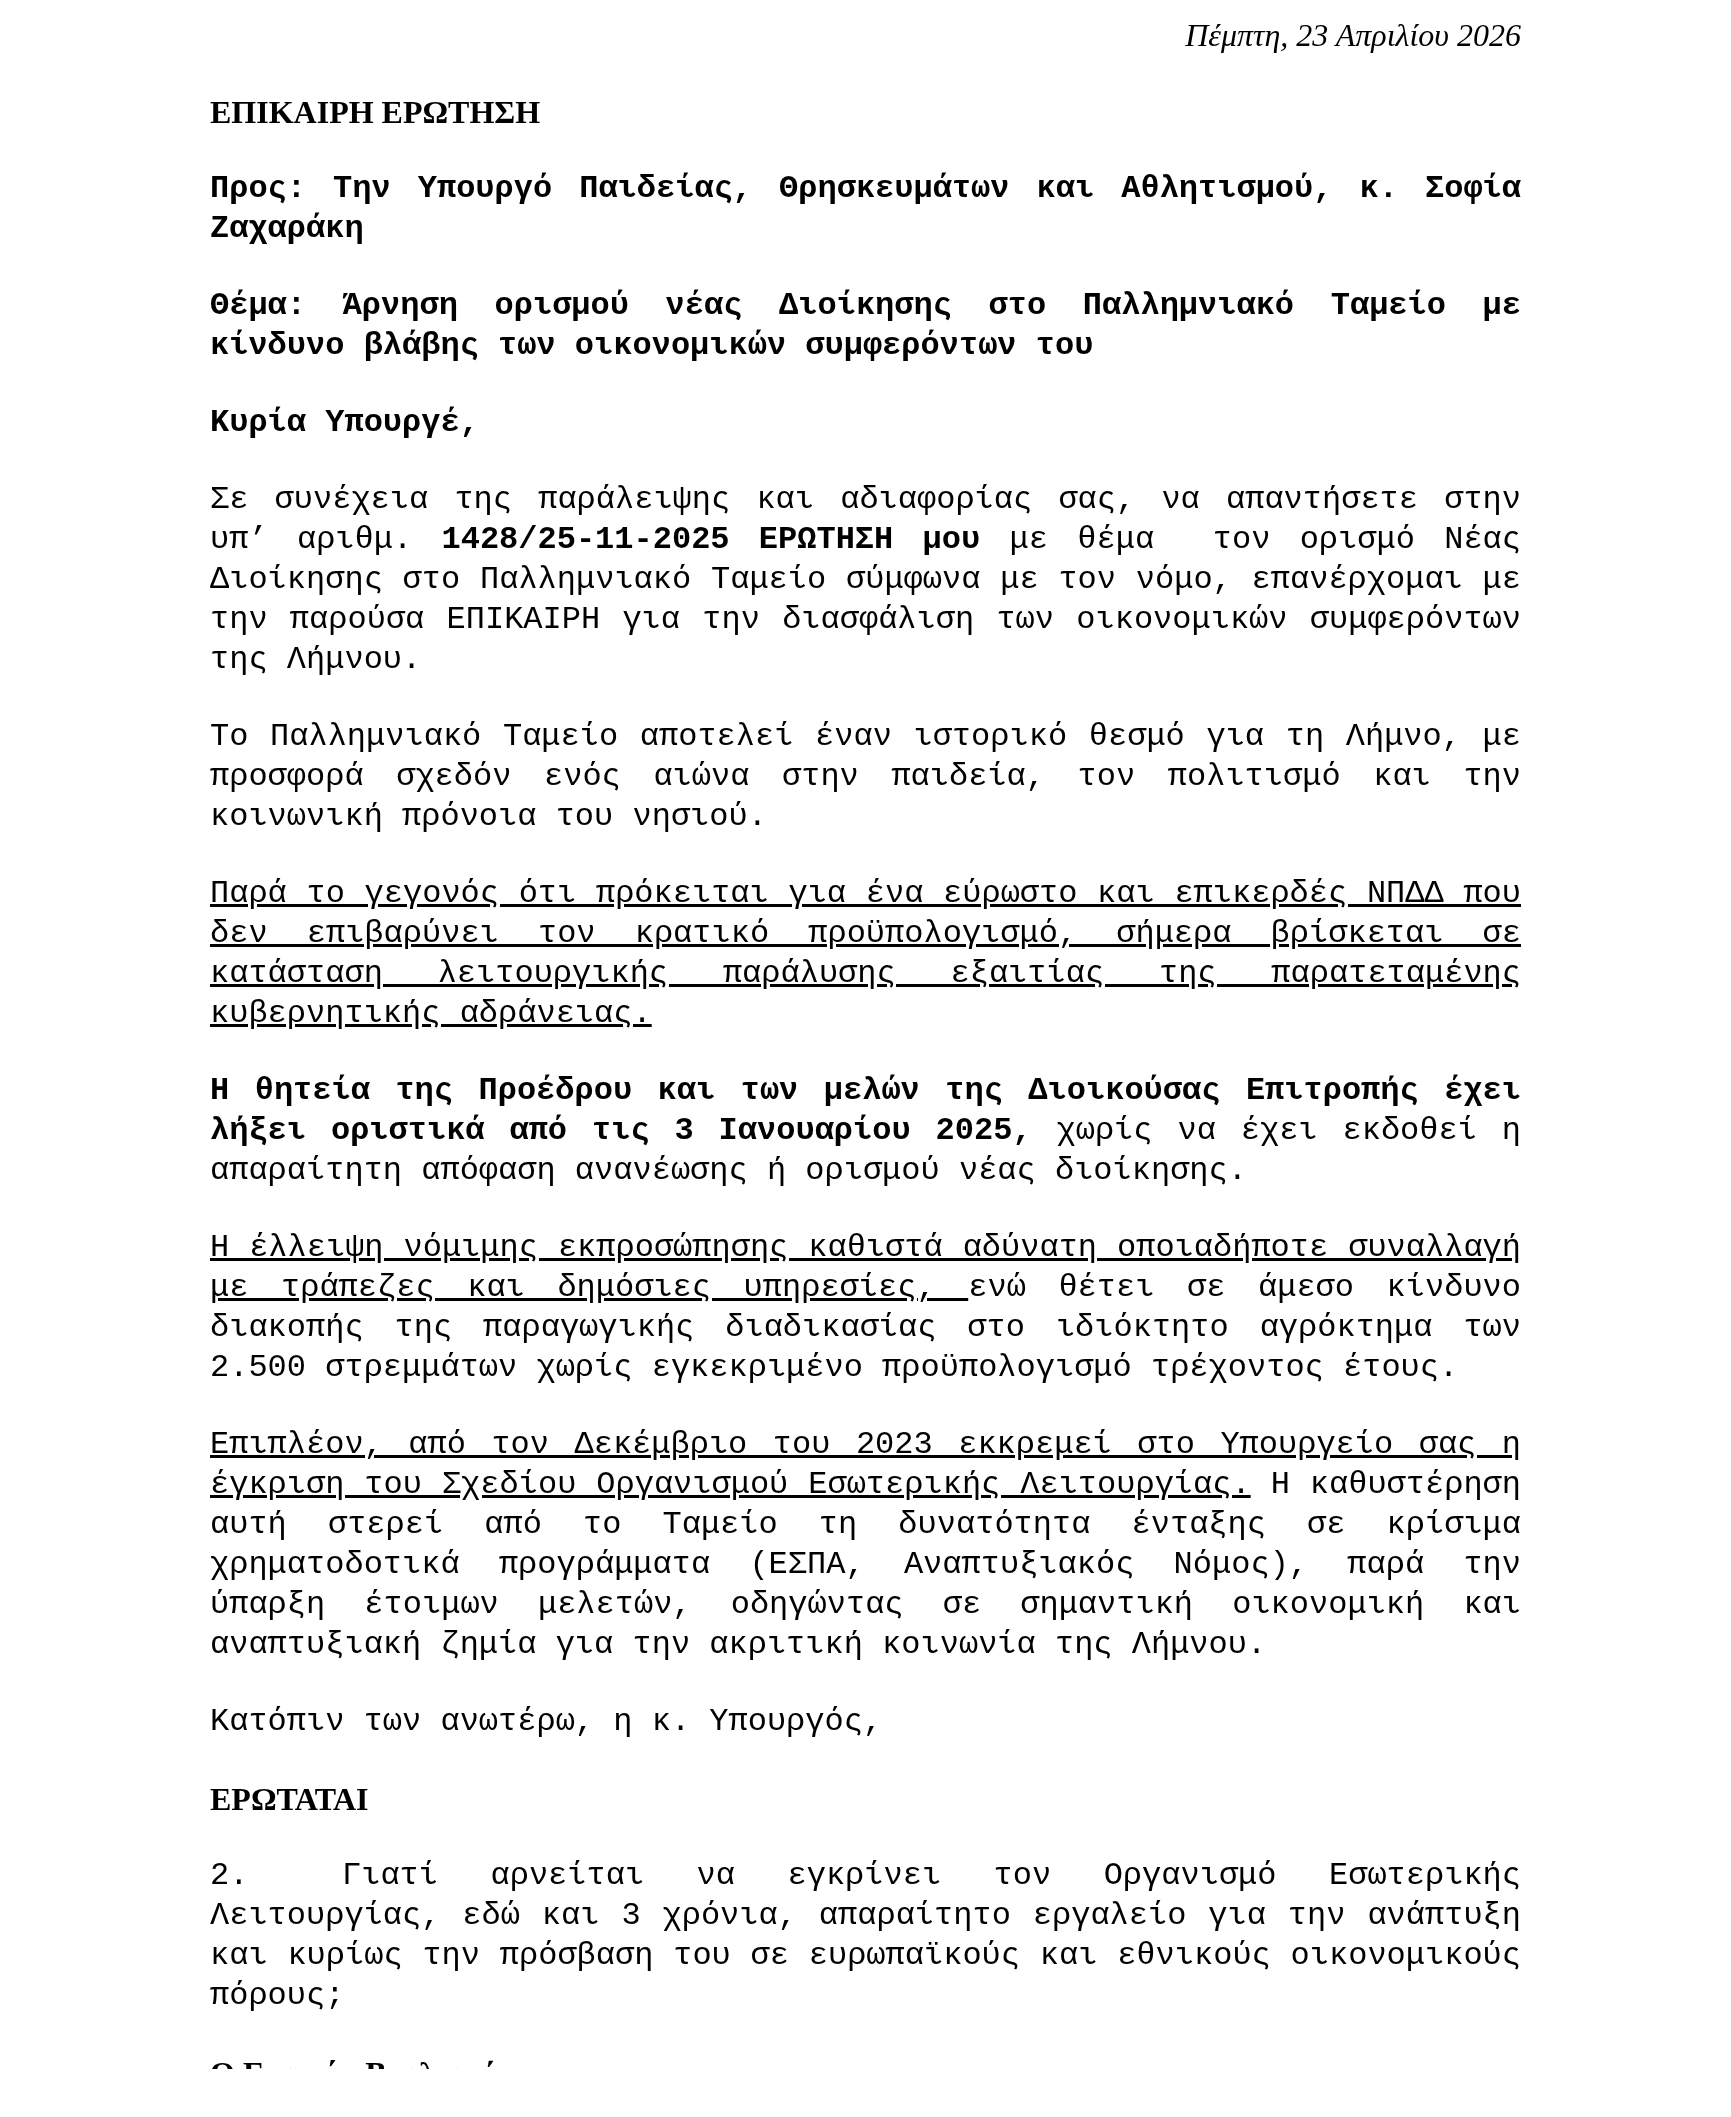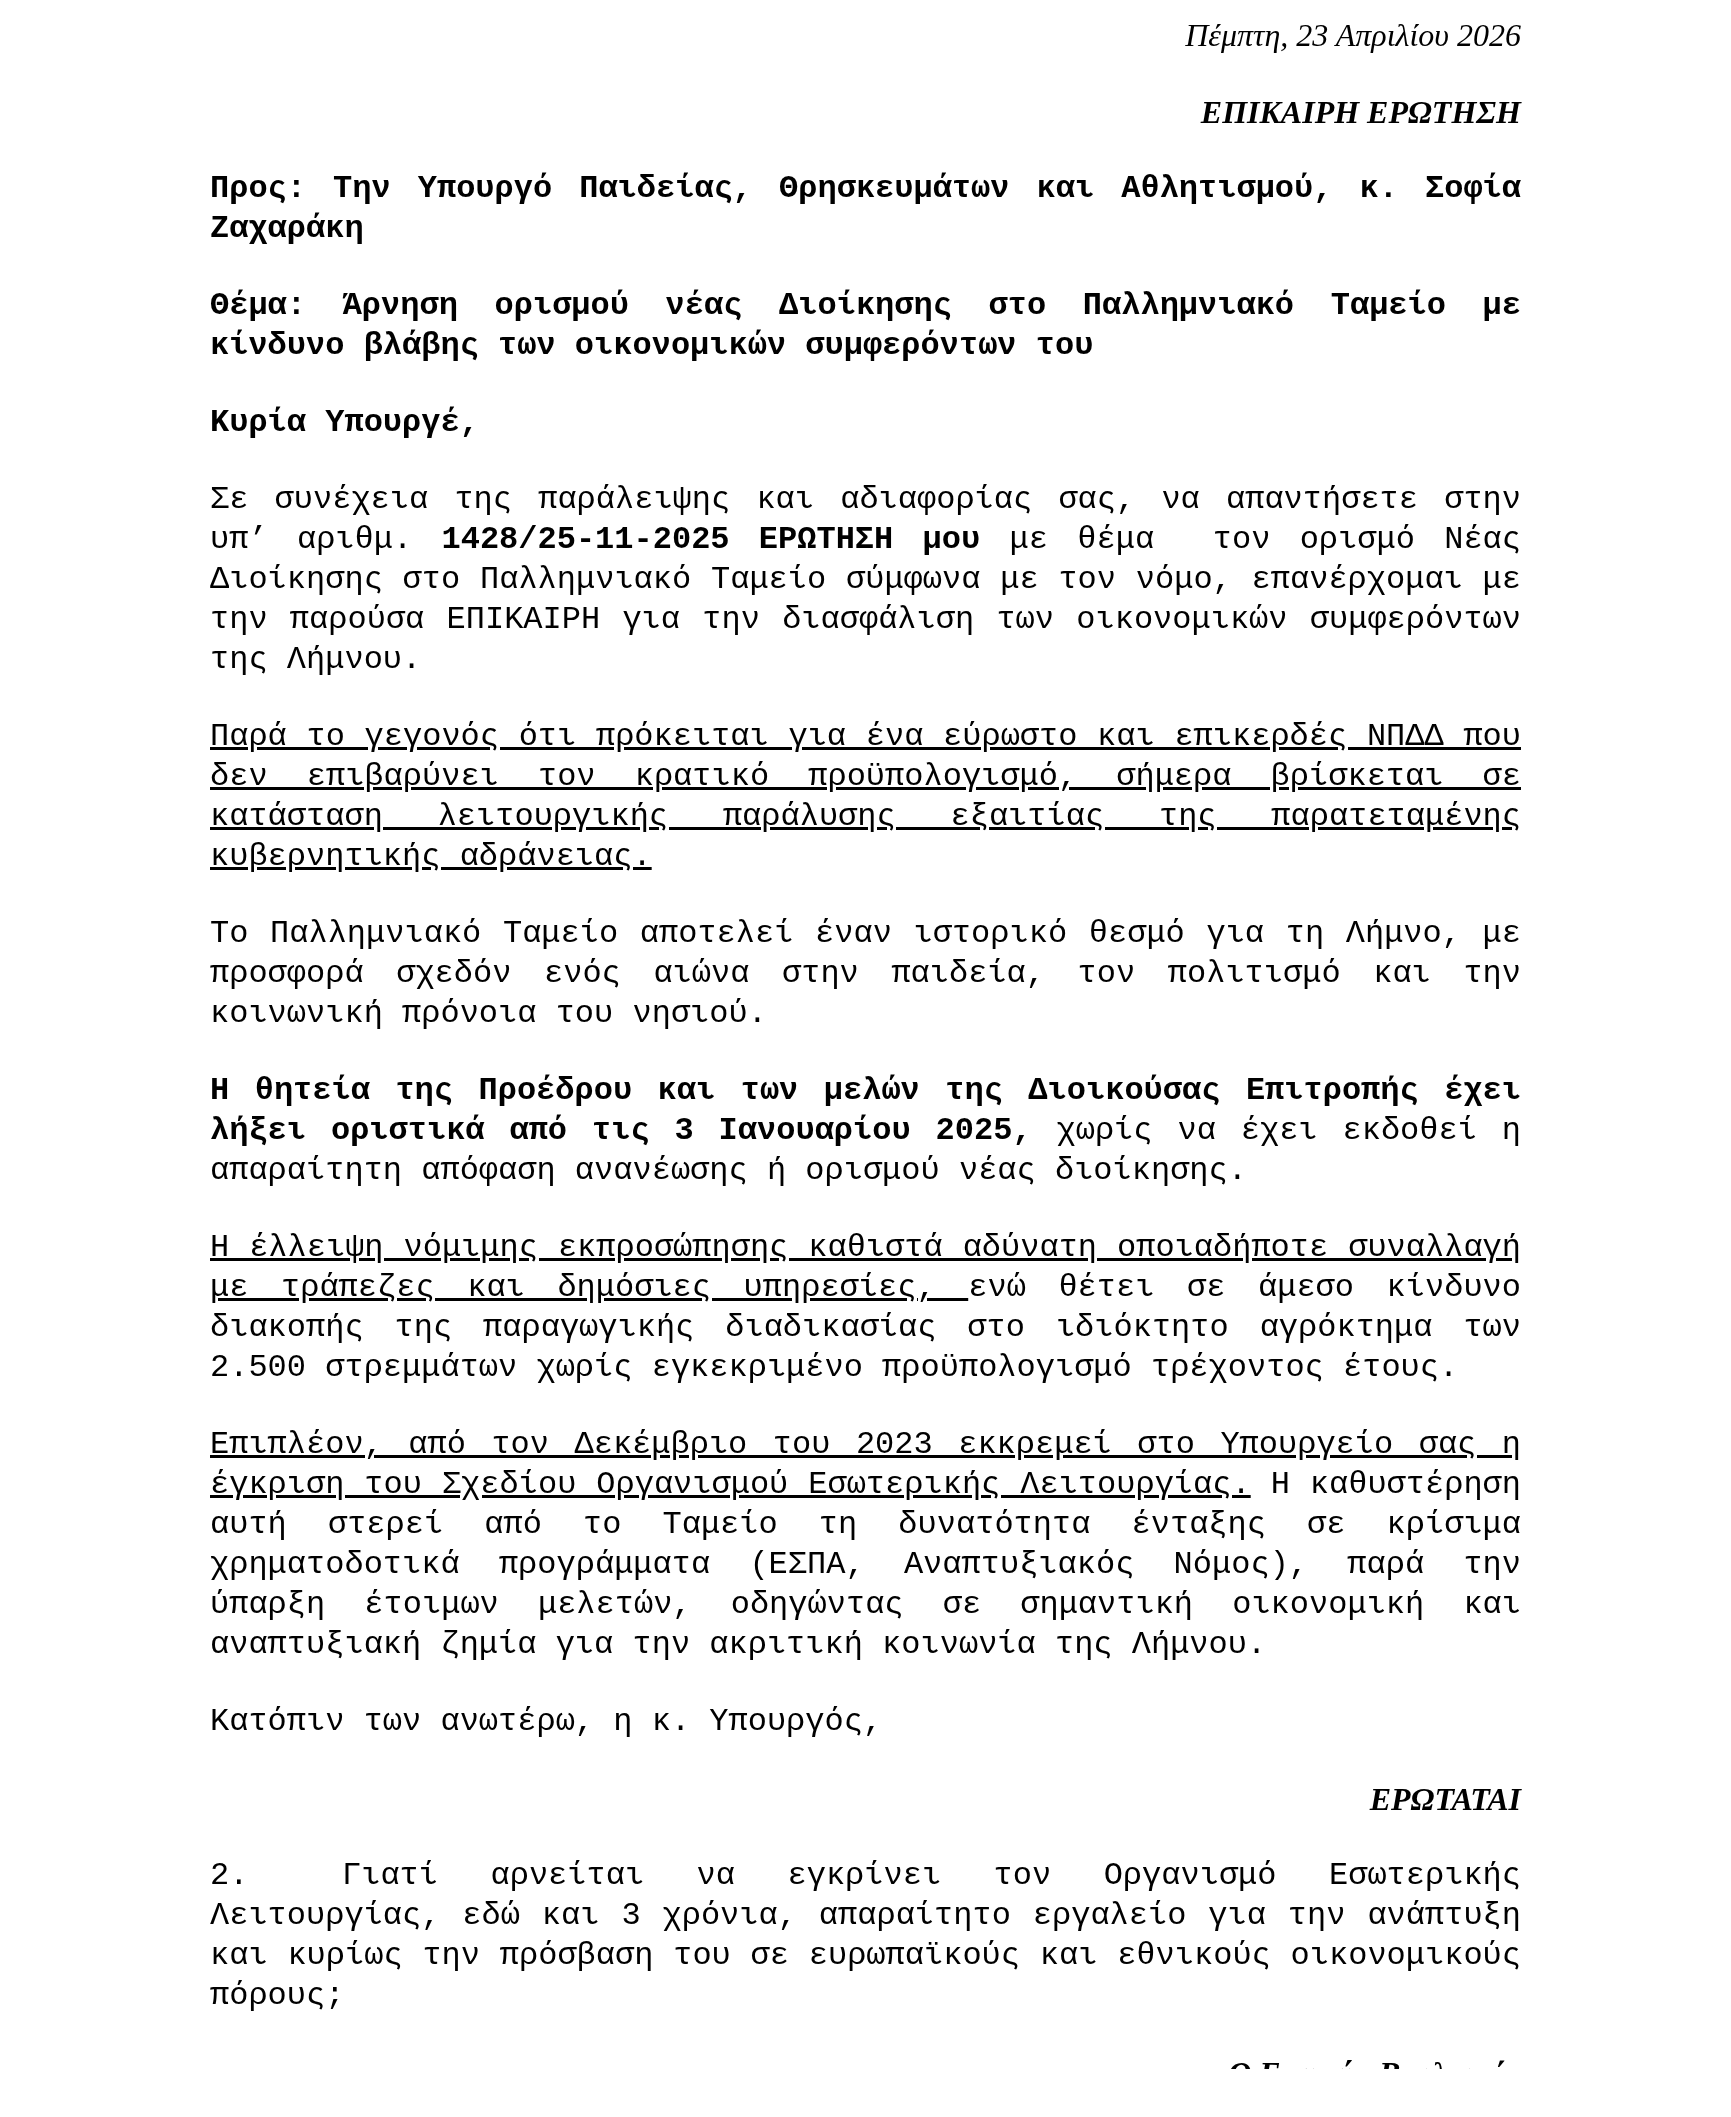--- a/index.html
+++ b/index.html
@@ -17,21 +17,21 @@
     overflow: hidden;
     border-radius: 11px;
   }
   .para {
     margin: 0 0 37px 0;
     text-align: justify;
     font-family: Liberation Mono, monospace;
   }
   .line { margin: 0 0 37px 0; }
   .right  { text-align: right; }
-  .center { text-align: right; font-style: italic; }
+  .center { text-align: left; }
   .bold   { font-weight: bold; }
   .italic { font-style: italic; }
   .u      { text-decoration: underline; }
   .qnum   { display: inline-block; width: 132px; }
 </style>
 </head>
 <body>
 
 <div class="page">
 
@@ -40,23 +40,23 @@
   <div class="line center bold">ΕΠΙΚΑΙΡΗ ΕΡΩΤΗΣΗ</div>
 
   <p class="para bold">Προς: Την Υπουργό Παιδείας, Θρησκευμάτων και Αθλητισμού, κ. Σοφία Ζαχαράκη</p>
 
   <p class="para bold">Θέμα: Άρνηση ορισμού νέας Διοίκησης στο Παλλημνιακό Ταμείο με κίνδυνο βλάβης των οικονομικών συμφερόντων του</p>
 
   <p class="para bold">Κυρία Υπουργέ,</p>
 
   <p class="para"><span>Σε συνέχεια της παράλειψης και αδιαφορίας σας, να απαντήσετε στην υπ’ αριθμ. </span><span class="bold">1428/25-11-2025 ΕΡΩΤΗΣΗ μου</span><span> με θέμα&nbsp; τον ορισμό Νέας Διοίκησης στο Παλλημνιακό Ταμείο σύμφωνα με τον νόμο, επανέρχομαι με την παρούσα ΕΠΙΚΑΙΡΗ για την διασφάλιση των οικονομικών συμφερόντων της Λήμνου.</span></p>
 
+  <p class="para">Το Παλλημνιακό Ταμείο αποτελεί έναν ιστορικό θεσμό για τη Λήμνο, με προσφορά σχεδόν ενός αιώνα στην παιδεία, τον πολιτισμό και την κοινωνική πρόνοια του νησιού.</p>
+
   <p class="para u">Παρά το γεγονός ότι πρόκειται για ένα εύρωστο και επικερδές ΝΠΔΔ που δεν επιβαρύνει τον κρατικό προϋπολογισμό, σήμερα βρίσκεται σε κατάσταση λειτουργικής παράλυσης εξαιτίας της παρατεταμένης κυβερνητικής αδράνειας.</p>
-
-  <p class="para">Το Παλλημνιακό Ταμείο αποτελεί έναν ιστορικό θεσμό για τη Λήμνο, με προσφορά σχεδόν ενός αιώνα στην παιδεία, τον πολιτισμό και την κοινωνική πρόνοια του νησιού.</p>
 
   <p class="para"><span class="bold">Η θητεία της Προέδρου και των μελών της Διοικούσας Επιτροπής έχει λήξει οριστικά από τις 3 Ιανουαρίου 2025,</span><span> χωρίς να έχει εκδοθεί η απαραίτητη απόφαση ανανέωσης ή ορισμού νέας διοίκησης.</span></p>
 
   <p class="para"><span class="u">Η έλλειψη νόμιμης εκπροσώπησης καθιστά αδύνατη οποιαδήποτε συναλλαγή με τράπεζες και δημόσιες υπηρεσίες, </span><span>ενώ θέτει σε άμεσο κίνδυνο διακοπής της παραγωγικής διαδικασίας στο ιδιόκτητο αγρόκτημα των 2.500 στρεμμάτων χωρίς εγκεκριμένο προϋπολογισμό τρέχοντος έτους.</span></p>
 
   <p class="para"><span class="u">Επιπλέον, από τον Δεκέμβριο του 2023 εκκρεμεί στο Υπουργείο σας η έγκριση του Σχεδίου Οργανισμού Εσωτερικής Λειτουργίας.</span><span> Η καθυστέρηση αυτή στερεί από το Ταμείο τη δυνατότητα ένταξης σε κρίσιμα χρηματοδοτικά προγράμματα (ΕΣΠΑ, Αναπτυξιακός Νόμος), παρά την ύπαρξη έτοιμων μελετών, οδηγώντας σε σημαντική οικονομική και αναπτυξιακή ζημία για την ακριτική κοινωνία της Λήμνου.</span></p>
 
   <p class="para">Κατόπιν των ανωτέρω, η κ. Υπουργός,</p>
 
   <div class="line center bold">ΕΡΩΤΑΤΑΙ</div>

